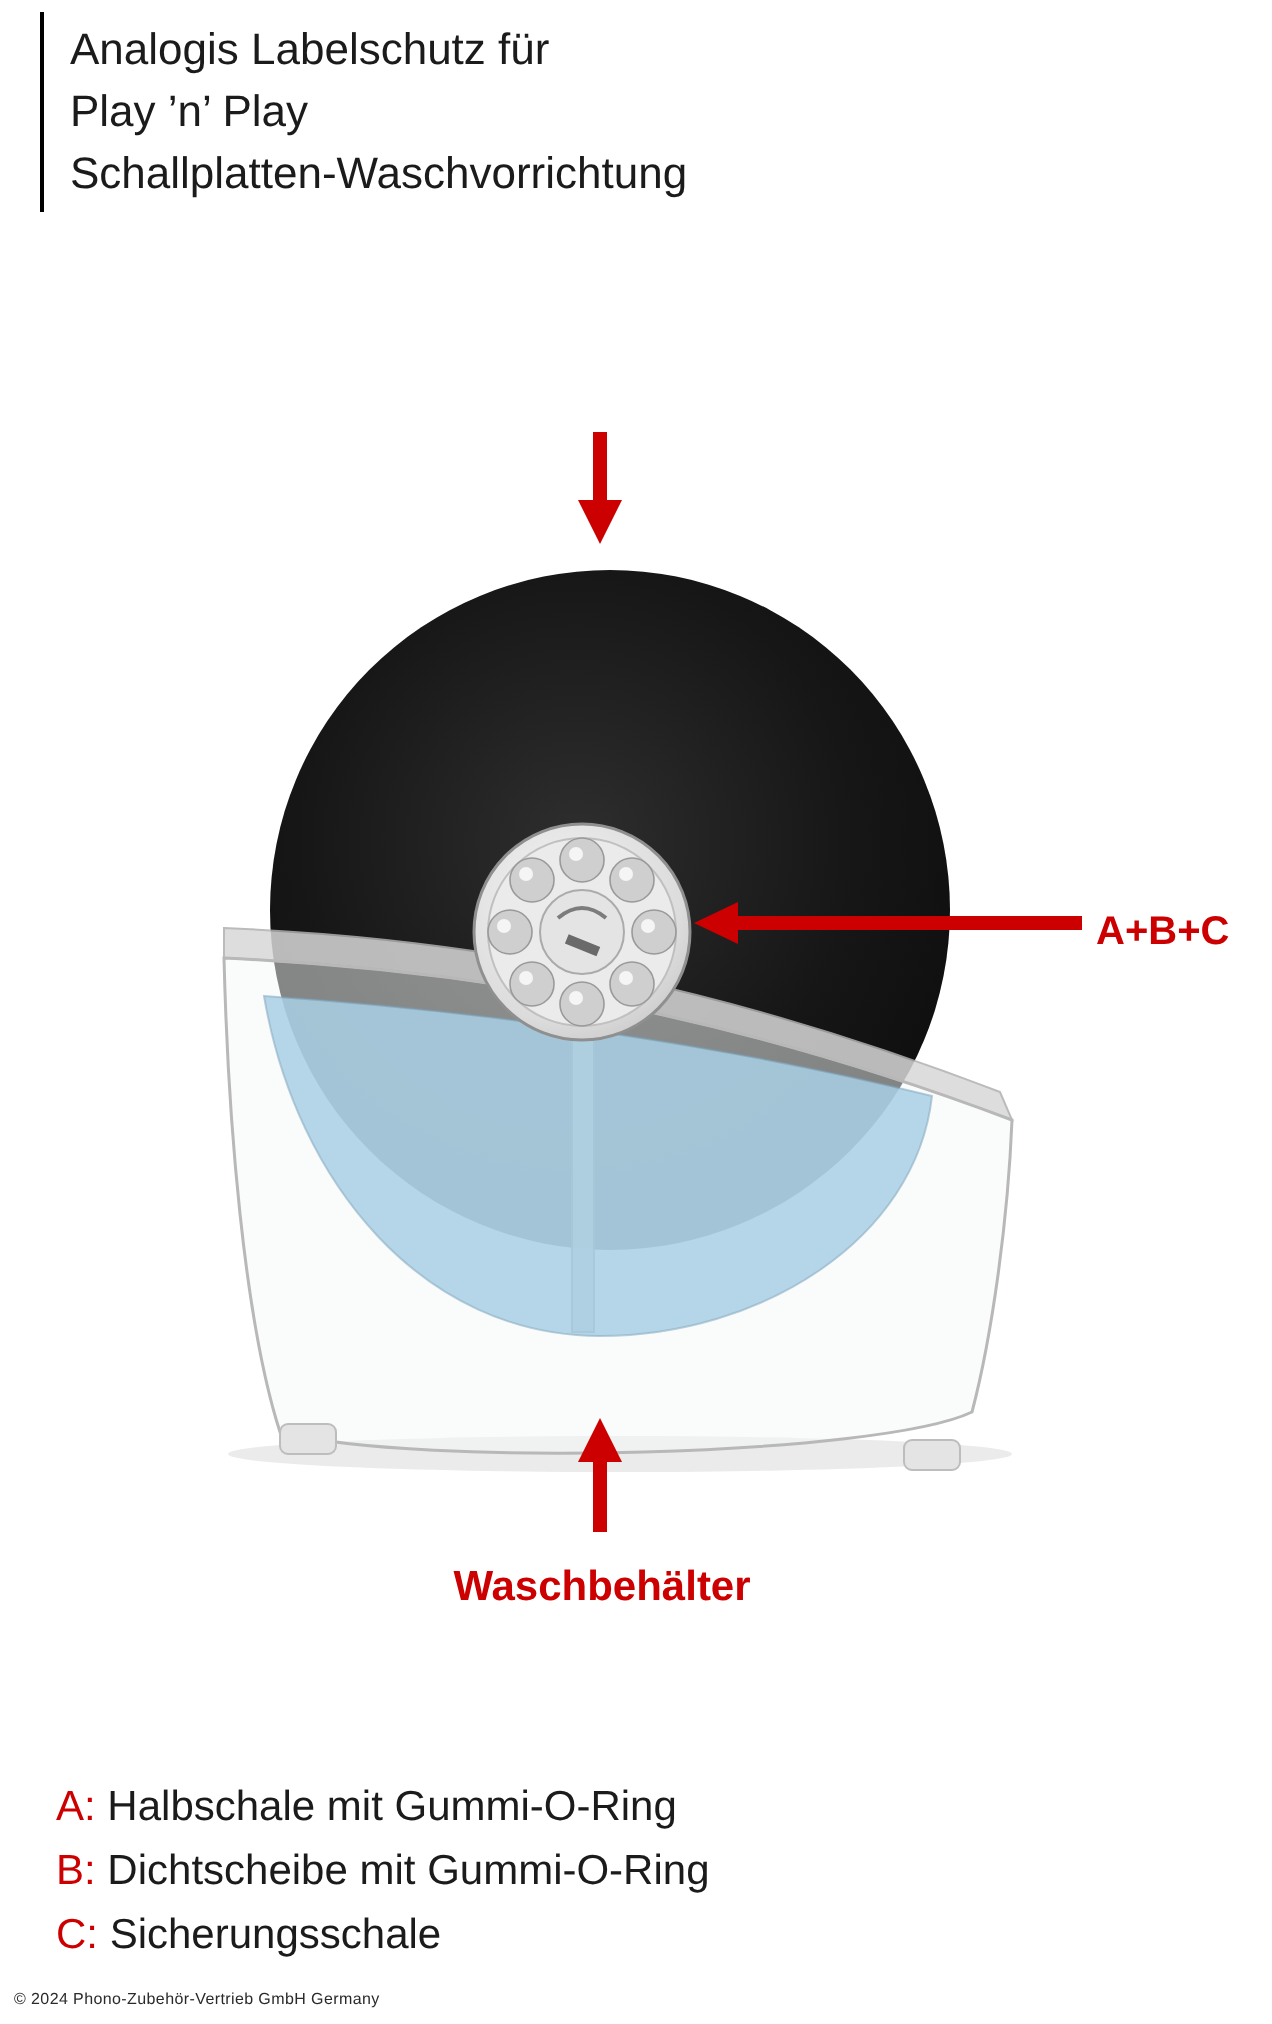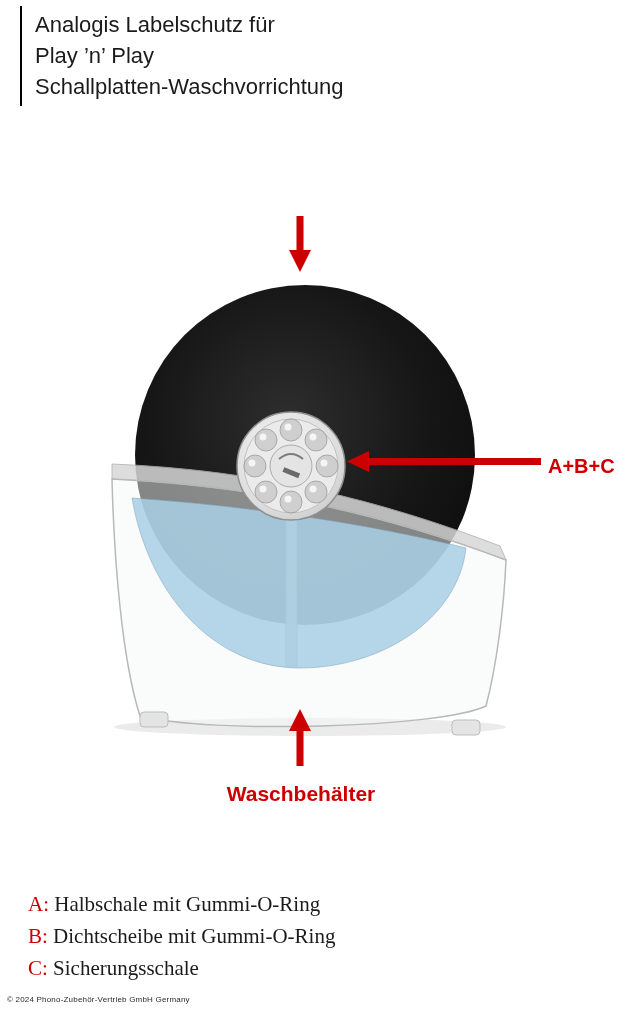--- a/index.html
+++ b/index.html
@@ -18,21 +18,21 @@
   .label {
     position:absolute; color:var(--accent-red, #cc0000);
     font-weight:bold; font-size:21px; white-space:nowrap;
   }
   .label-centered { left:101px; width:400px; text-align:center; }
   .label-record { top:182px; }
   .label-assembly { left:548px; top:435px; font-size:20px;margin-top:20px; }
   .label-container { top:782px; }
 
   .legend { position:absolute; left:28px; top:888px; }
-  .legend-item { font-size:21px; line-height:32px; color:#1b1b1b; white-space:nowrap;font-family:Liberation Serif, serif; }
+  .legend-item { font-size:21px; line-height:32px; color:#1b1b1b; white-space:nowrap; }
   .legend-key { color:var(--accent-red, #cc0000); }
 
   .copyright {
     position:absolute; left:7px; top:995px;
     font-size:8px; color:#2a2a2a; letter-spacing:0.2px;
   }
 </style>
 </head>
 <body>
 

